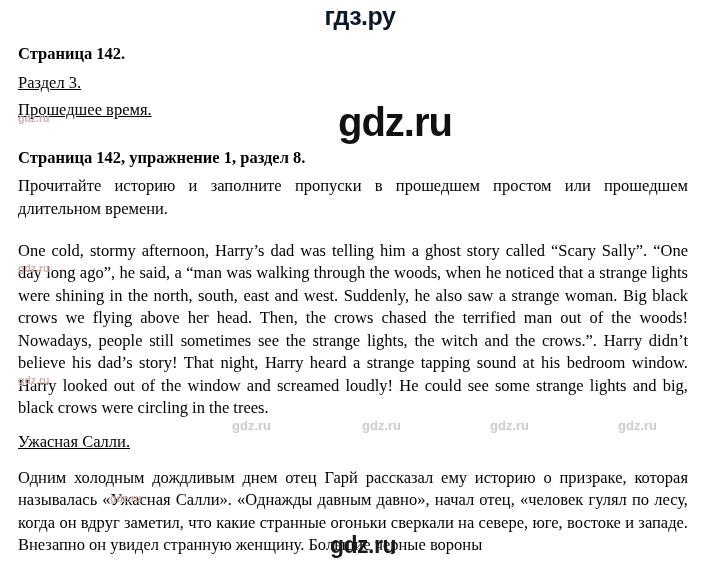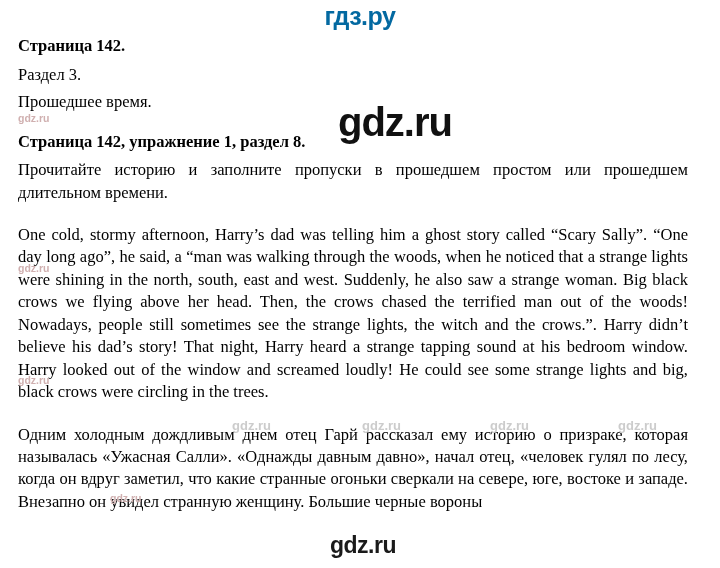--- a/index.html
+++ b/index.html
@@ -22,39 +22,40 @@
   }
   .logo-top {
     position: absolute;
     top: 2px;
     left: 0;
     width: 720px;
     text-align: center;
     font-family: "Liberation Sans", sans-serif;
     font-weight: bold;
     font-size: 25px;
-    color: #0369a1;
+    color: #0f172a;
     letter-spacing: -0.5px;
   }
   .content {
     position: absolute;
     top: 36px;
     left: 18px;
     width: 686px;
   }
   .heading {
     font-weight: bold;
     font-size: 16.5px;
-    margin: 0 0 7px 0;
+    margin: 8px 0 7px 0;
     line-height: 1.25;
   }
   .line {
     font-size: 16.5px;
     line-height: 1.3;
     margin: 0 0 6px 0;
+    text-decoration: underline;
   }
   .para {
     font-size: 16.5px;
     line-height: 1.36;
     margin: 0 16px 2px 0;
     text-align: justify;
     text-justify: inter-word;
   }
   .spacer-sm { height: 9px; }
   .spacer-md { height: 13px; }
@@ -102,20 +103,21 @@
 
     <div class="spacer-sm"></div>
 
 
     <div class="spacer-sm"></div>
 
     <div class="para">One cold, stormy afternoon, Harry’s dad was telling him a ghost story called “Scary Sally”. “One day long ago”, he said, a “man was walking through the woods, when he noticed that a strange lights were shining in the north, south, east and west. Suddenly, he also saw a strange woman. Big black crows we flying above her head. Then, the crows chased the terrified man out of the woods! Nowadays, people still sometimes see the strange lights, the witch and the crows.”. Harry didn’t believe his dad’s story! That night, Harry heard a strange tapping sound at his bedroom window. Harry looked out of the window and screamed loudly! He could see some strange lights and big, black crows were circling in the trees.</div>
 
     <div class="spacer-sm"></div>
 
+    <div class="line">Ужасная Салли.</div>
 
     <div class="spacer-sm"></div>
 
     <div class="para">Одним холодным дождливым днем отец Гарй рассказал ему историю о призраке, которая называлась «Ужасная Салли». «Однажды давным давно», начал отец, «человек гулял по лесу, когда он вдруг заметил, что какие странные огоньки сверкали на севере, юге, востоке и западе. Внезапно он увидел странную женщину. Большие черные вороны</div>
 
   </div>
 
   <div class="wm wm-big" style="top:100px; left:338px;">gdz.ru</div>
 
   <div class="wm wm-bottom" style="top:532px; left:330px;">gdz.ru</div>

